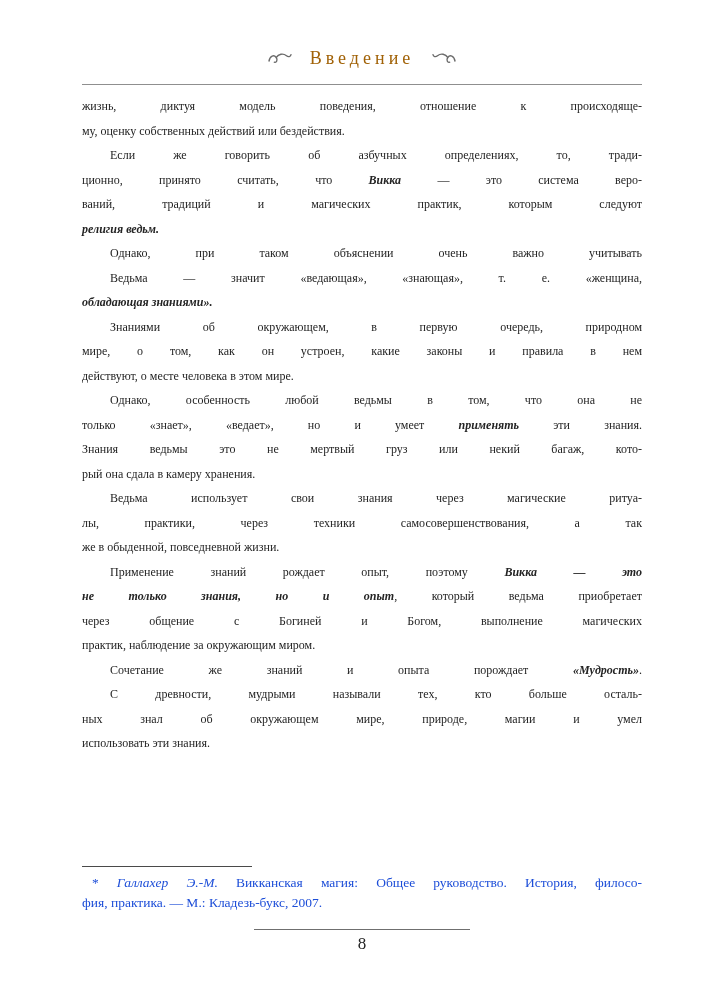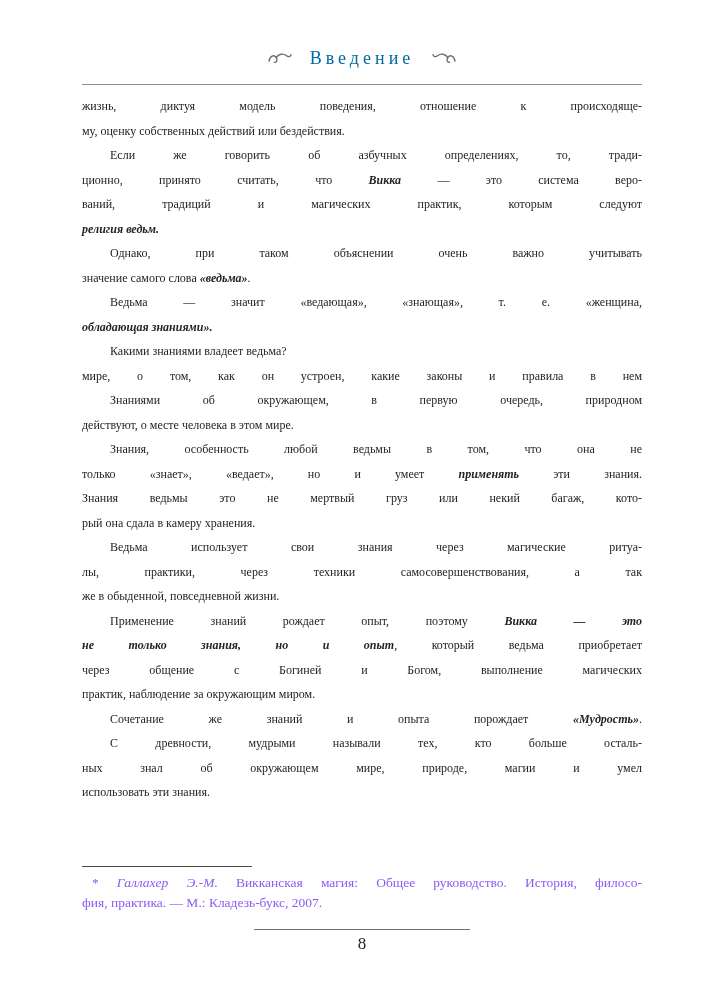--- a/index.html
+++ b/index.html
@@ -11,21 +11,21 @@
     overflow:hidden;
   }
   .page { position:relative; width:724px; height:1000px; background:#ffffff; }
 
   
   .header {
     position:absolute; top:48px; left:82px; width:560px;
     display:flex; align-items:center; justify-content:center; gap:18px;
   }
   .header-title {
-    font-size:18px; letter-spacing:4px; color:#0369a1;
+    font-size:18px; letter-spacing:4px; color:#a16207;
   }
   .flourish { display:inline-block; color:#6a6a6a; line-height:0; }
   .flourish.mirror svg { transform:scaleX(-1); }
   .header-rule {
     position:absolute; top:84px; left:82px; width:560px;
     border-top:1px solid #8f8f8f; height:0;
   }
 
   
   .body-text {
@@ -43,21 +43,21 @@
   .bi { font-weight:700; font-style:italic; }
   .i  { font-style:italic; }
 
   
   .footnote-rule {
     position:absolute; top:866px; left:82px; width:170px;
     border-top:1px solid #4a4a4a; height:0;
   }
   .footnote {
     position:absolute; top:873px; left:82px; width:560px;
-    font-size:13.5px; line-height:19.5px; color:#8b5cf6;
+    font-size:13.5px; line-height:19.5px; color:#1d4ed8;
   }
   .footnote .line { min-height:19.5px; }
   .footnote .line.indent { text-indent:10px; }
 
   
   .bottom-rule {
     position:absolute; top:929px; left:254px; width:216px;
     border-top:1px solid #6f6f6f; height:0;
   }
   .page-number {
@@ -86,28 +86,26 @@
   <div class="header-rule"></div>
 
   <div class="body-text">
       <div class="line">жизнь, диктуя модель поведения, отношение к происходяще-</div>
       <div class="line last">му, оценку собственных действий или бездействия.</div>
       <div class="line indent">Если же говорить об азбучных определениях, то, тради-</div>
       <div class="line">ционно, принято считать, что <span class="bi">Викка</span> — это система веро-</div>
       <div class="line">ваний, традиций и магических практик, которым следуют</div>
       <div class="line last"><span class="bi">религия ведьм.</span></div>
       <div class="line indent">Однако, при таком объяснении очень важно учитывать</div>
-      <div class="line last">значение самого слова <span class="bi">«ведьма»</span>.</div>
       <div class="line indent">Ведьма — значит «ведающая», «знающая», т. е. «женщина,</div>
       <div class="line last"><span class="bi">обладающая знаниями».</span></div>
-      <div class="line indent last">Какими знаниями владеет ведьма?</div>
+      <div class="line indent">Знаниями об окружающем, в первую очередь, природном</div>
       <div class="line">мире, о том, как он устроен, какие законы и правила в нем</div>
-      <div class="line indent">Знаниями об окружающем, в первую очередь, природном</div>
       <div class="line last">действуют, о месте человека в этом мире.</div>
-      <div class="line indent">Знания, особенность любой ведьмы в том, что она не</div>
+      <div class="line indent">Однако, особенность любой ведьмы в том, что она не</div>
       <div class="line">только «знает», «ведает», но и умеет <span class="bi">применять</span> эти знания.</div>
       <div class="line">Знания ведьмы это не мертвый груз или некий багаж, кото-</div>
       <div class="line last">рый она сдала в камеру хранения.</div>
       <div class="line indent">Ведьма использует свои знания через магические ритуа-</div>
       <div class="line">лы, практики, через техники самосовершенствования, а так</div>
       <div class="line last">же в обыденной, повседневной жизни.</div>
       <div class="line indent">Применение знаний рождает опыт, поэтому <span class="bi">Викка — это</span></div>
       <div class="line"><span class="bi">не только знания, но и опыт</span>, который ведьма приобретает</div>
       <div class="line">через общение с Богиней и Богом, выполнение магических</div>
       <div class="line last">практик, наблюдение за окружающим миром.</div>

